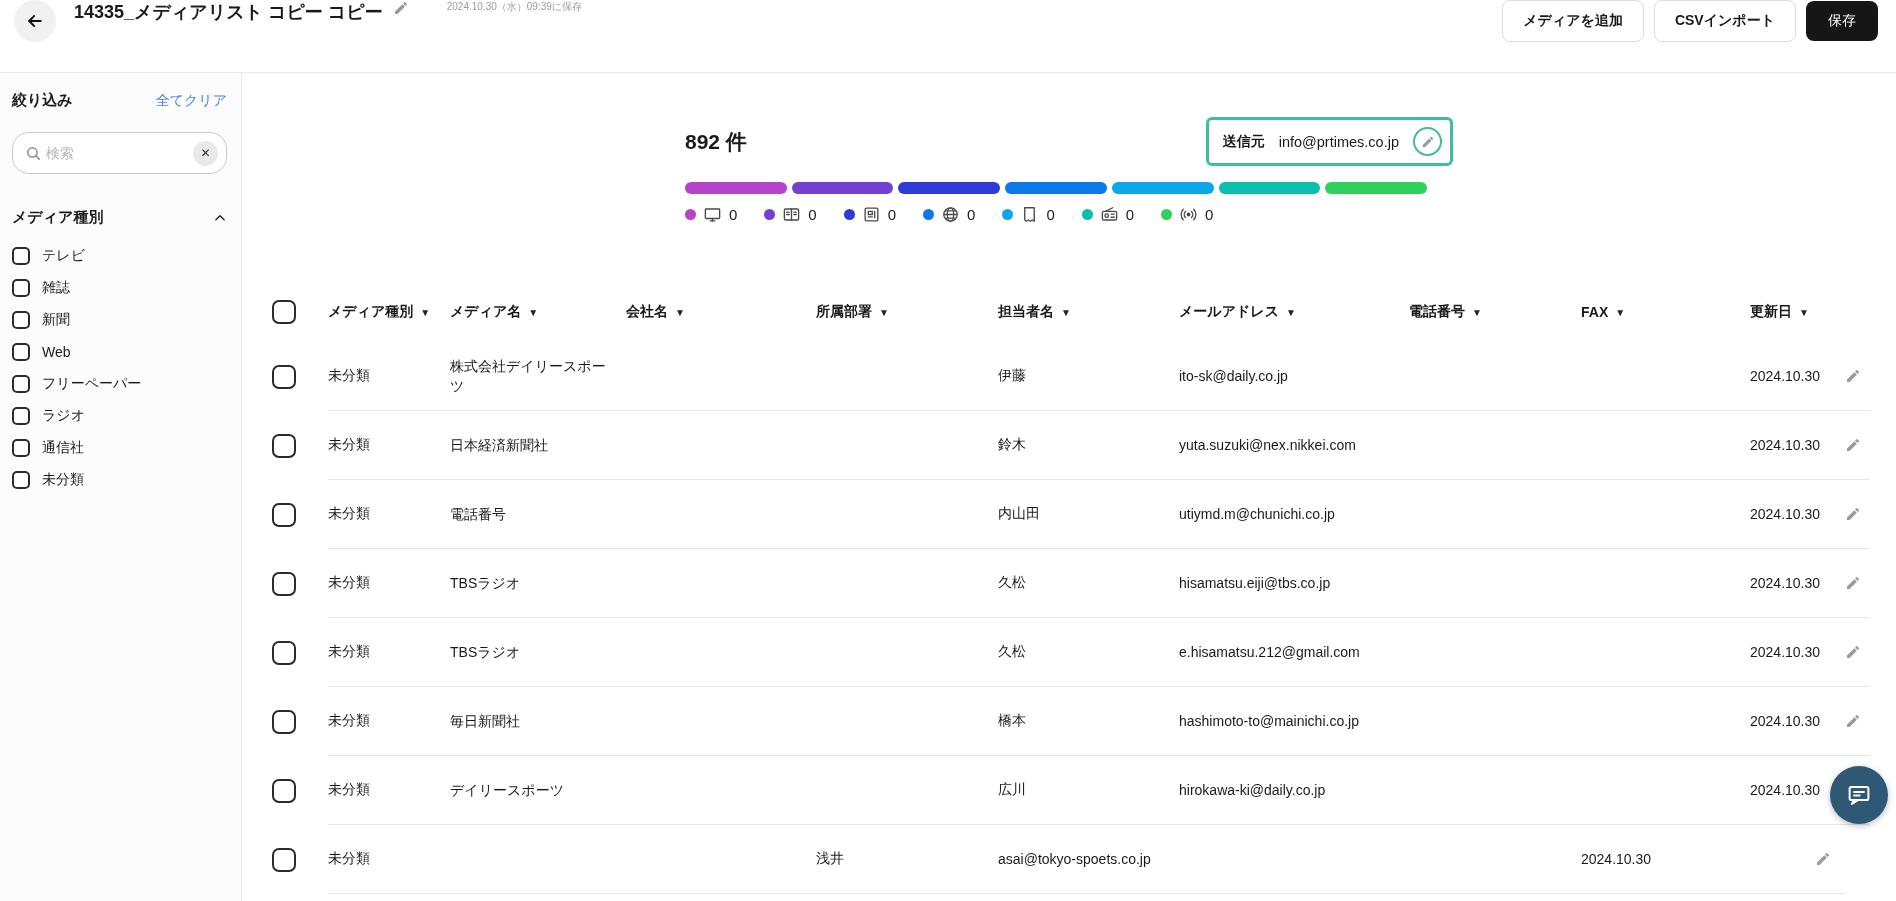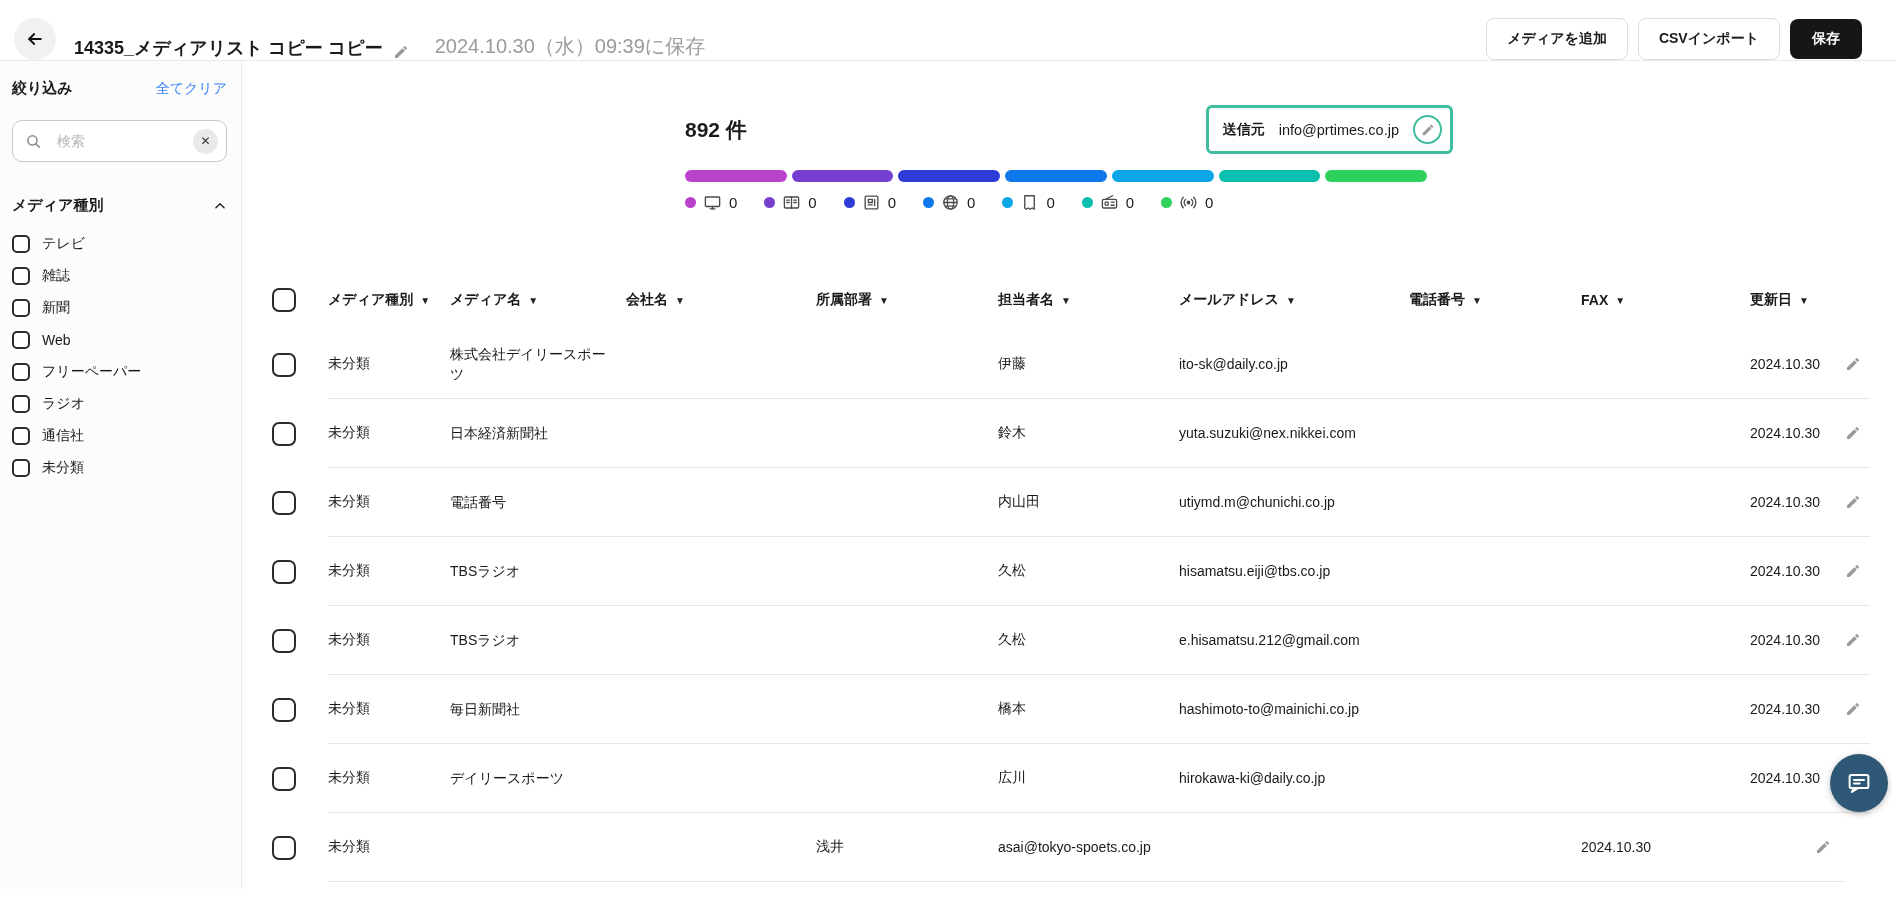--- a/index.html
+++ b/index.html
@@ -1,43 +1,43 @@
 <!DOCTYPE html>
 <html><head>
 <meta charset="utf-8">
 <style>
   * { box-sizing: border-box; margin: 0; padding: 0; }
   html,body { width:1896px; height:901px; overflow:hidden; background:#fff;
     font-family:"Liberation Sans","DejaVu Sans",sans-serif; color:#1a1a1a; }
 
   
-  .topbar { height:61px; display:flex; align-items:flex-end; padding:0 34px 0 14px;
+  .topbar { height:73px; display:flex; align-items:flex-start; padding:0 18px 0 14px;
     border-bottom:1px solid #e9e9e9; background:#fff; }
   .back-btn { width:42px; height:42px; border-radius:50%; background:#f1f1f1;
     display:flex; align-items:center; justify-content:center; border:none; cursor:pointer; flex:0 0 auto; }
   .doc-title { font-size:18px; font-weight:bold; margin-left:18px; white-space:nowrap; }
   .title-pencil { margin-left:10px; display:flex; align-items:center; }
-  .saved-at { margin-left:26px; color:#9b9b9b; font-size:20px; white-space:nowrap; }
+  .saved-at { margin-left:38px; color:#9b9b9b; font-size:10px; white-space:nowrap; }
   .topbar-actions { margin-left:auto; display:flex; gap:10px; align-items:center; }
   .btn-outline { background:#fff; border:1px solid #ddd; border-radius:8px; padding:11px 20px;
     font-size:14px; font-weight:bold; cursor:pointer; color:#1a1a1a; }
   .btn-dark { background:#161616; color:#fff; border:none; border-radius:8px; padding:11px 22px;
-    font-size:14px; font-weight:bold; cursor:pointer; }
+    font-size:14px; font-weight:normal; cursor:pointer; }
 
   
   .content { display:flex; height:828px; }
 
   
   .sidebar { width:242px; flex:0 0 242px; border-right:1px solid #e9e9e9; background:#fcfcfc;
     padding:18px 14px 0 12px; }
   .sidebar-head { display:flex; justify-content:space-between; align-items:center; }
   .sidebar-title { font-size:15px; font-weight:bold; }
   .clear-all { font-size:14px; color:#3b82f6; cursor:pointer; background:none; border:none; }
-  .search-box { margin-top:22px; height:42px; border:1px solid #c9c9c9; border-radius:10px;
-    background:#fff; display:flex; align-items:center; padding:0 8px 0 12px; gap:15px; }
+  .search-box { margin-top:22px; height:42px; border:1px solid #c9c9c9; border-radius:17px;
+    background:#fff; display:flex; align-items:center; padding:0 8px 0 12px; gap:4px; }
   .search-box input { flex:1; border:none; outline:none; font-size:14px; min-width:0; background:transparent; }
   .search-box input::placeholder { color:#b5b5b5; }
   .search-clear { width:25px; height:25px; border-radius:50%; background:#e9e9e9; border:none;
     display:flex; align-items:center; justify-content:center; font-size:12px; color:#333; cursor:pointer; flex:0 0 auto; }
   .filter-section-head { margin-top:34px; display:flex; justify-content:space-between; align-items:center; }
   .filter-section-title { font-size:15px; font-weight:bold; }
   .filter-list { margin-top:20px; }
   .filter-item { display:flex; align-items:center; gap:12px; margin-bottom:14px; cursor:pointer; }
   .cbx { width:18px; height:18px; border:2px solid #2b2b2b; border-radius:5px; background:#fff; flex:0 0 auto; }
   .filter-label { font-size:14px; }

